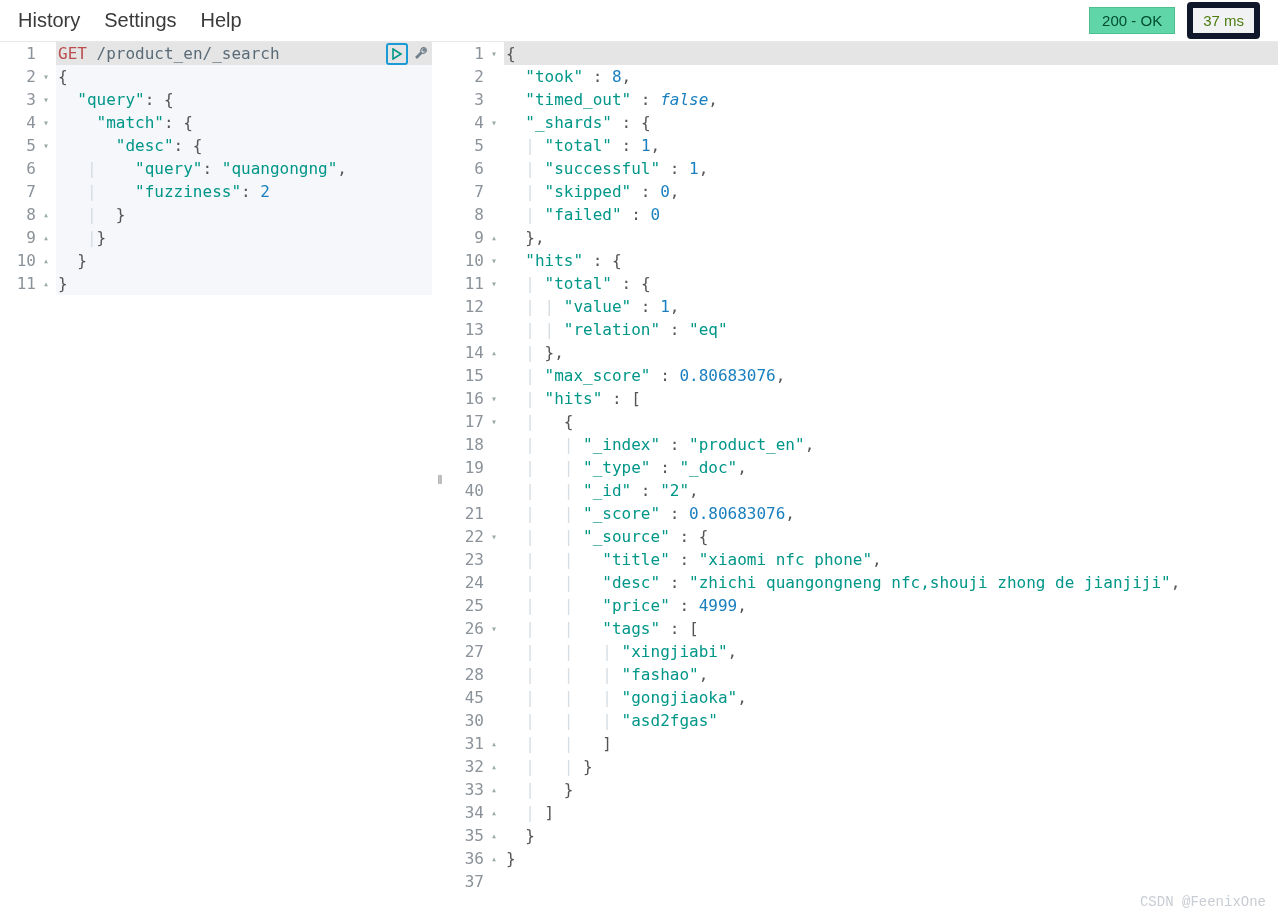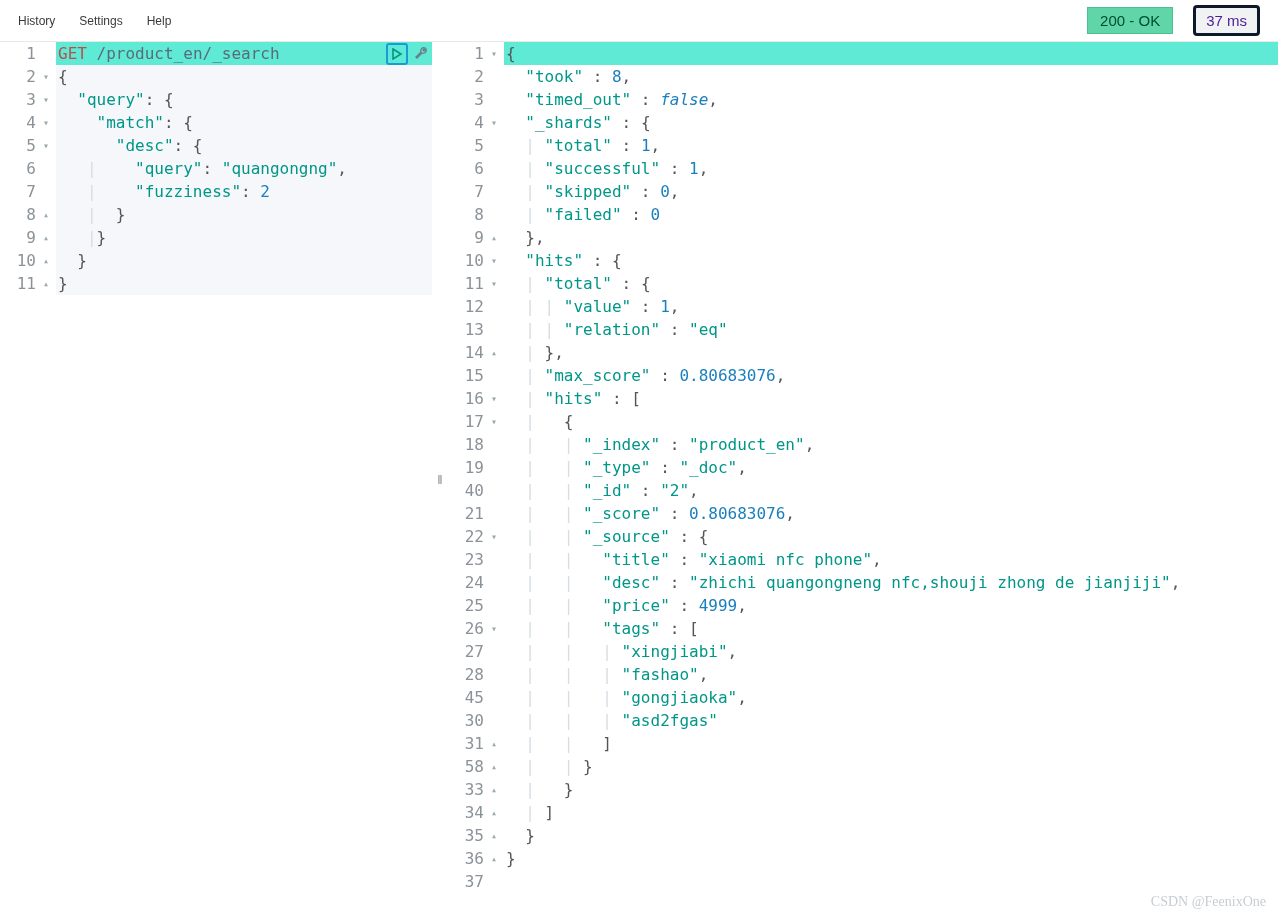--- a/index.html
+++ b/index.html
@@ -12,39 +12,39 @@
   position: relative;
 }
 .topbar {
   height: 42px;
   display: flex;
   align-items: center;
   padding: 0 18px;
   border-bottom: 1px solid #e8e8e8;
 }
 .menu-item {
-  font-size: 12px;
+  font-size: 20px;
   color: #3a3a3a;
   margin-right: 24px;
   cursor: pointer;
 }
 .topbar-spacer { flex: 1; }
 .status-badge {
   background: #60d6a8;
   border: 1px solid #4cc090;
   color: #004d33;
   font-size: 15px;
   padding: 4px 12px;
   border-radius: 0;
-  margin-right: 20px;
+  margin-right: 12px;
 }
 .timing-badge {
   background: #f1f2f4;
-  border: 3px solid #0f172a;
-  color: #4c1d95;
+  border: 6px solid #0f172a;
+  color: #4d7c0f;
   font-size: 15px;
   padding: 4px 10px;
   border-radius: 4px;
 }
 .main {
   display: flex;
   height: calc(100% - 42px);
 }
 .pane {
   position: relative;
@@ -89,21 +89,21 @@
   flex: 1;
   position: relative;
   overflow: hidden;
 }
 .line {
   height: 23px;
   white-space: pre;
   padding-left: 2px;
 }
 .hl-line {
-  background: #5eead4;
+  background: #e5e5e5;
 }
 .block-bg {
   background: #f5f7fa;
 }
 .tk-method { color: #ba4d4d; }
 .tk-path { color: #5a6b78; }
 .tk-key { color: #009688; }
 .tk-str { color: #009688; }
 .tk-num { color: #1a7fbf; }
 .tk-bool { color: #1a7fbf; font-style: italic; }
@@ -132,21 +132,21 @@
   color: #009688;
   margin-right: 2px;
 }
 .wrench-btn { color: #6b7b88; }
 .watermark {
   position: absolute;
   bottom: 6px;
   right: 12px;
   font-size: 14px;
   color: #c8cdd3;
-  font-family: Liberation Serif, serif;
+  font-family: Liberation Mono, monospace;
 }
 </style>
 </head>
 <body>
 
 <div class="topbar">
   <span class="menu-item">History</span>
   <span class="menu-item">Settings</span>
   <span class="menu-item">Help</span>
   <span class="topbar-spacer"></span>
@@ -349,21 +349,21 @@
         </div>
         <div class="gutter-line">
           <span>30</span>
           <span class="fold"></span>
         </div>
         <div class="gutter-line">
           <span>31</span>
           <span class="fold">▴</span>
         </div>
         <div class="gutter-line">
-          <span>58</span>
+          <span>32</span>
           <span class="fold">▴</span>
         </div>
         <div class="gutter-line">
           <span>33</span>
           <span class="fold">▴</span>
         </div>
         <div class="gutter-line">
           <span>34</span>
           <span class="fold">▴</span>
         </div>

